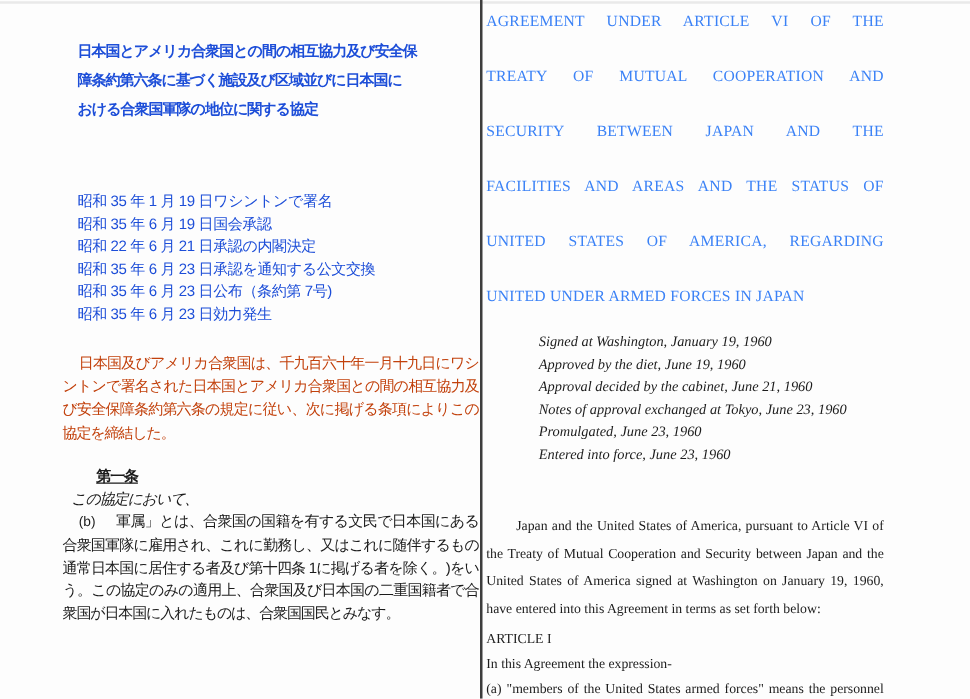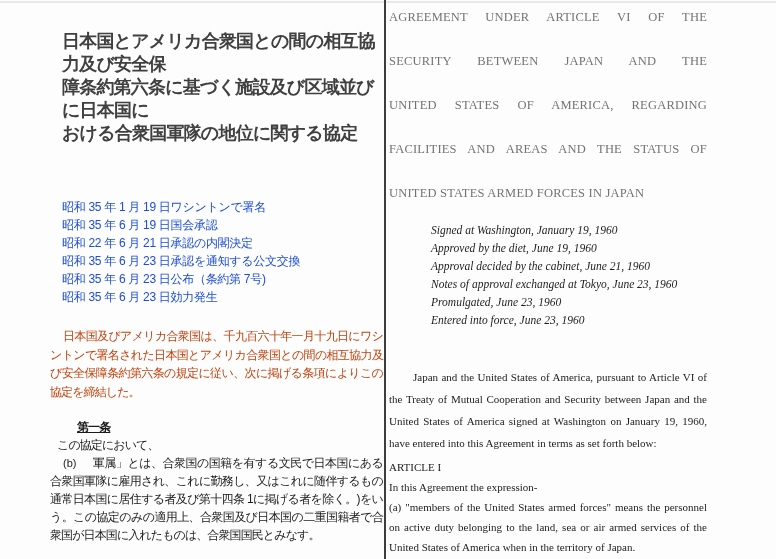--- a/index.html
+++ b/index.html
@@ -18,50 +18,50 @@
     position:absolute;left:384px;top:0;width:2px;height:559px;
     background:#3d3d3d;
   }
   
   .col-left{
     position:absolute;left:0;top:0;width:384px;height:559px;
     font-family:"Liberation Sans","DejaVu Sans",sans-serif;
   }
   .ja-title{
     margin:30px 1px 0 62px;
-    font-size:18px;font-weight:600;line-height:23px;
-    letter-spacing:-0.8px;color:#404040;
+    font-size:12px;font-weight:600;line-height:23px;
+    letter-spacing:-0.8px;color:#1d4ed8;
   }
   .ja-dates{
     margin:53px 0 0 62px;
     font-size:12px;line-height:18px;letter-spacing:-0.3px;color:#1d4ed8;
   }
   .ja-preamble{
     margin:21px 1px 0 50px;
     font-size:12px;line-height:18.5px;letter-spacing:-0.9px;
     text-align:justify;text-indent:13px;color:#c2410c;
   }
   .ja-article{
     margin:17px 1px 0 50px;
     font-size:12px;line-height:18px;letter-spacing:-0.9px;color:#1b1b1b;
   }
   .ja-article .heading{padding-left:27px;font-weight:600;text-decoration:underline;}
-  .ja-article .intro{padding-left:7px;}
+  .ja-article .intro{padding-left:7px;font-style:italic;}
   .ja-item{text-align:justify;text-indent:13px;}
   .ja-item .label{margin-right:16px;letter-spacing:0;font-size:11px;}
   
   .col-right{
     position:absolute;left:389px;top:0;width:318px;height:559px;
     font-family:"Liberation Serif","DejaVu Serif",serif;
     color:#1c1c1c;
   }
   .en-title{
     margin-top:6px;
     font-size:12.5px;line-height:22px;letter-spacing:0.2px;
-    font-weight:500;color:#737373;
+    font-weight:500;color:#3b82f6;
   }
   .jline{text-align:justify;}
   .jline.stretch::after{content:"";display:inline-block;width:100%;height:0;}
   .en-dates{
     margin:17px 0 15px 42px;
     font-size:11.5px;line-height:18px;font-style:italic;
   }
   .en-preamble{
     margin-top:37px;
     font-size:11px;line-height:22px;
@@ -106,24 +106,25 @@
         <span class="label">(b)</span><span>軍属」とは、合衆国の国籍を有する文民で日本国にある合衆国軍隊に雇用され、これに勤務し、又はこれに随伴するもの 通常日本国に居住する者及び第十四条 1に掲げる者を除く。)をいう。この協定のみの適用上、合衆国及び日本国の二重国籍者で合衆国が日本国に入れたものは、合衆国国民とみなす。</span>
       </p>
     </div>
   </div>
 
   <div class="divider"></div>
 
   <div class="col-right" lang="en">
     <div class="en-title">
       <div class="jline stretch">AGREEMENT UNDER ARTICLE VI OF THE</div>
+      <div class="jline stretch">TREATY OF MUTUAL COOPERATION AND</div>
       <div class="jline stretch">SECURITY BETWEEN JAPAN AND THE</div>
+      <div class="jline stretch">FACILITIES AND AREAS AND THE STATUS OF</div>
       <div class="jline stretch">UNITED STATES OF AMERICA, REGARDING</div>
-      <div class="jline stretch">FACILITIES AND AREAS AND THE STATUS OF</div>
-      <div class="jline">UNITED STATES ARMED FORCES IN JAPAN</div>
+      <div class="jline">UNITED UNDER ARMED FORCES IN JAPAN</div>
     </div>
 
     <div class="en-dates">
       <div>Signed at Washington, January 19, 1960</div>
       <div>Approved by the diet, June 19, 1960</div>
       <div>Approval decided by the cabinet, June 21, 1960</div>
       <div>Notes of approval exchanged at Tokyo, June 23, 1960</div>
       <div>Promulgated, June 23, 1960</div>
       <div>Entered into force, June 23, 1960</div>
     </div>

